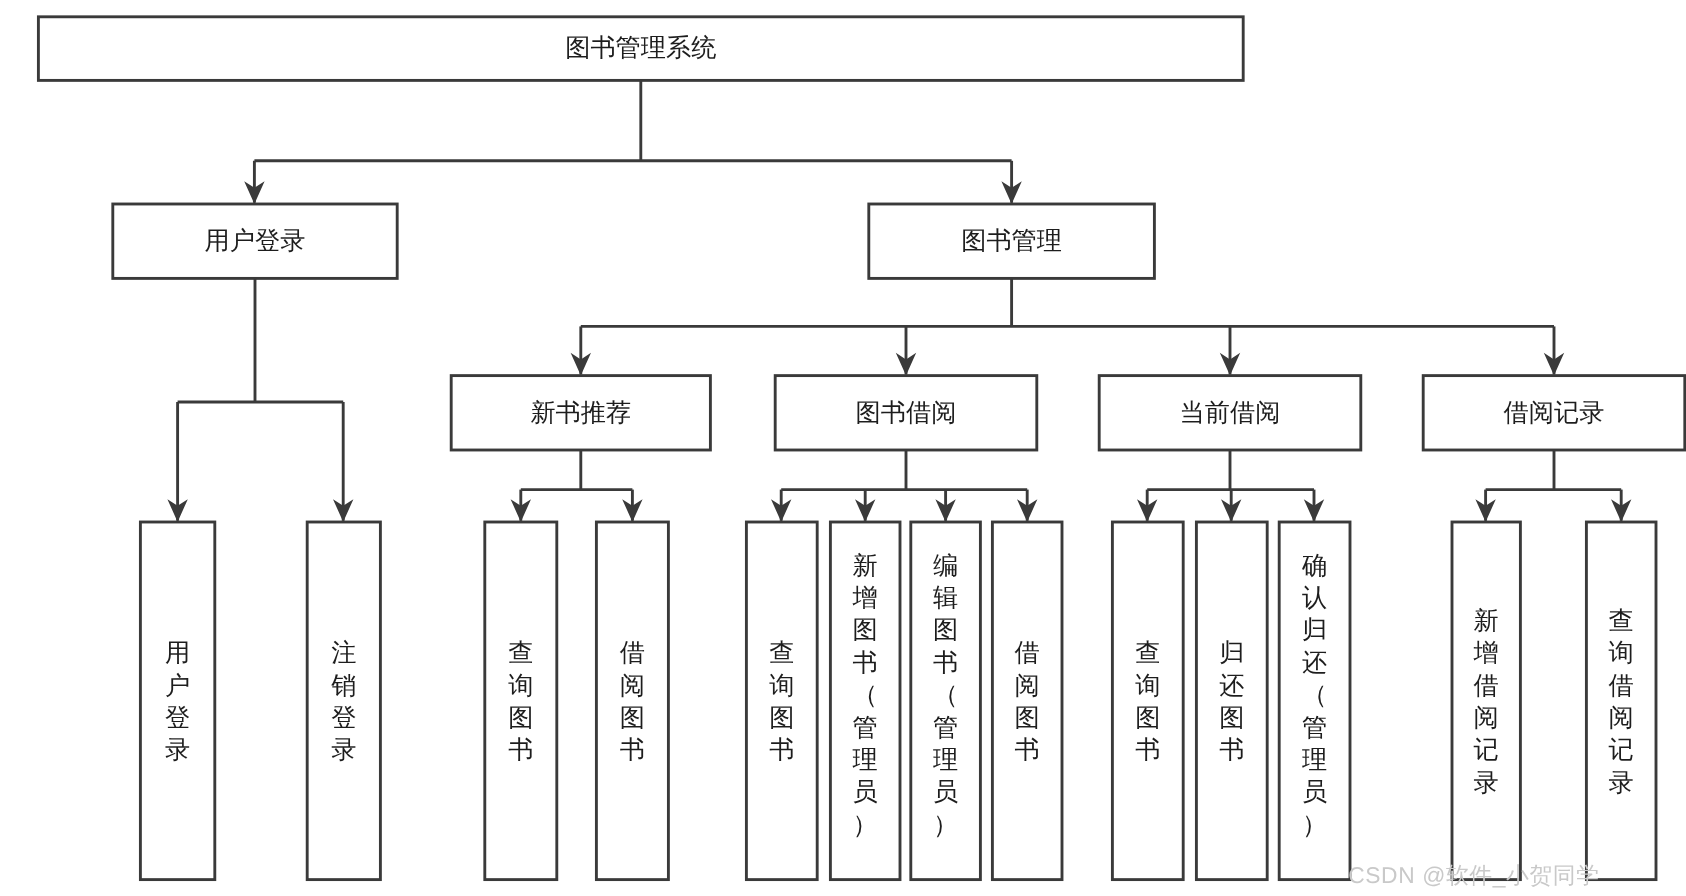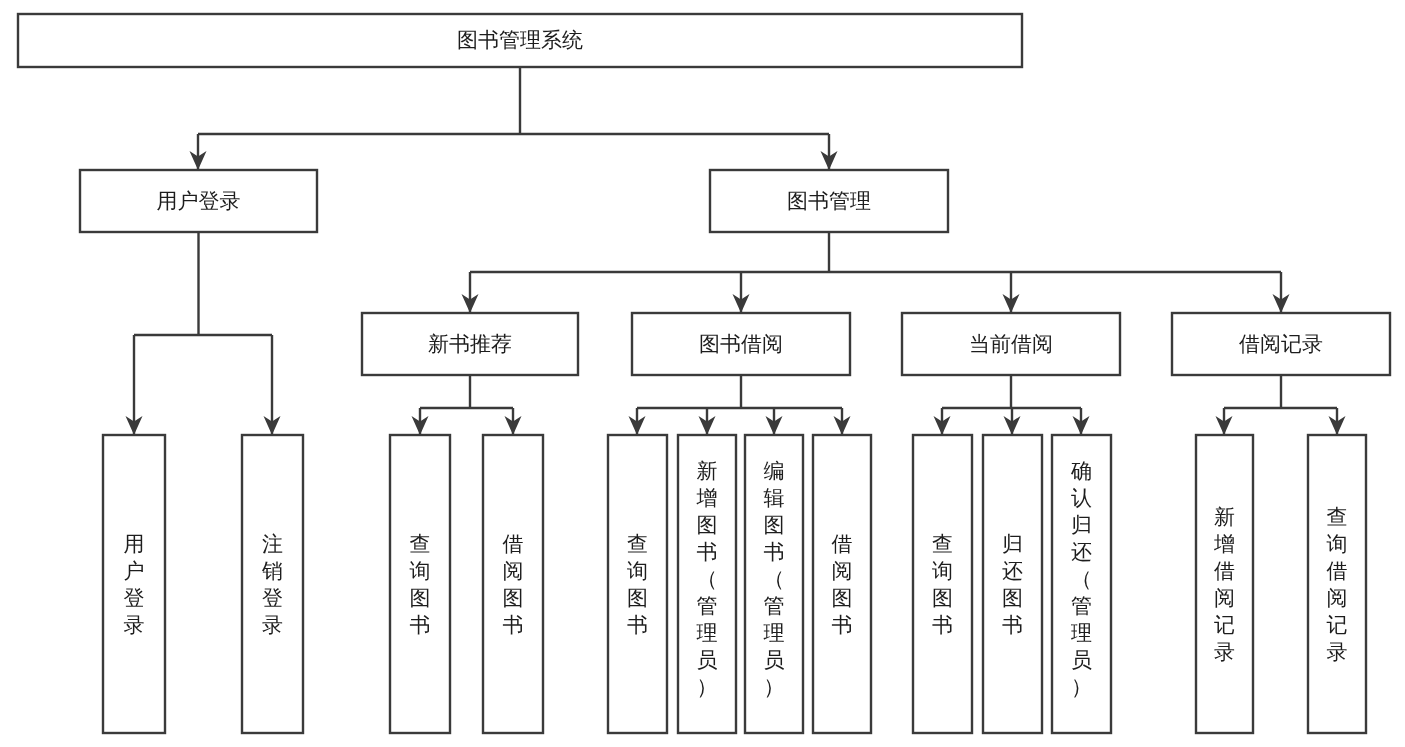--- a/index.html
+++ b/index.html
@@ -13,20 +13,21 @@
     position: relative;
     font-family: "Liberation Sans", "DejaVu Sans", sans-serif;
     overflow: hidden;
   }
   #diagram-root {
     position: absolute;
     left: 0;
     top: 0;
     width: 1327px;
     height: 747px;
+    padding-left: 14px;
   }
   svg.diagram-canvas {
     display: block;
     width: 1405px;
     height: 747px;
   }
   .node-box {
     fill: #ffffff;
     stroke: #3a3a3a;
     stroke-width: 2.4;
@@ -218,13 +219,14 @@
         <g>
           <rect class="node-box" x="1196" y="435" width="57" height="298"></rect>
           <text class="node-label-v" x="1224.5" y="524.06"><tspan x="1224.5" dy="0">新</tspan><tspan x="1224.5" dy="27">增</tspan><tspan x="1224.5" dy="27">借</tspan><tspan x="1224.5" dy="27">阅</tspan><tspan x="1224.5" dy="27">记</tspan><tspan x="1224.5" dy="27">录</tspan></text>
         </g>
         <g>
           <rect class="node-box" x="1308" y="435" width="58" height="298"></rect>
           <text class="node-label-v" x="1337" y="524.06"><tspan x="1337" dy="0">查</tspan><tspan x="1337" dy="27">询</tspan><tspan x="1337" dy="27">借</tspan><tspan x="1337" dy="27">阅</tspan><tspan x="1337" dy="27">记</tspan><tspan x="1337" dy="27">录</tspan></text>
         </g>
       </g>
   </svg>
+  <div class="watermark-text">CSDN @软件_小贺同学</div>
 </div>
 
 </body></html>

